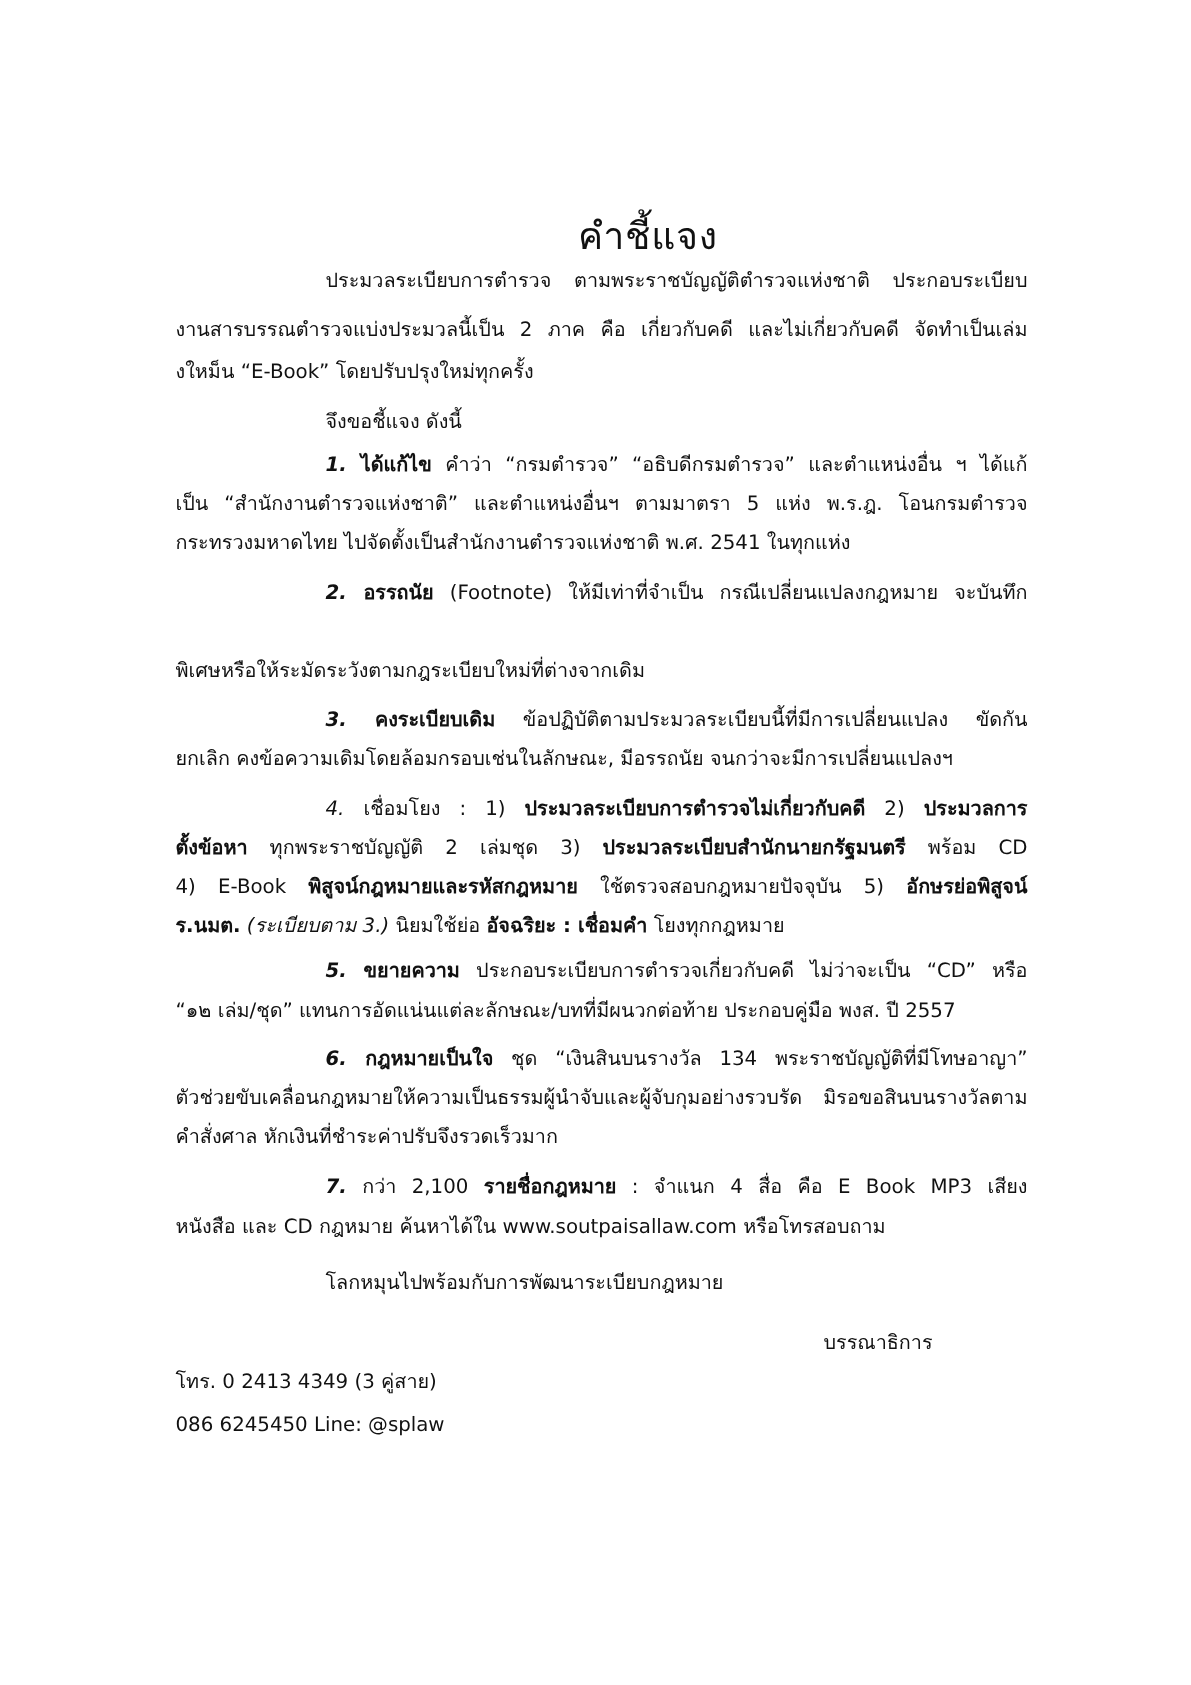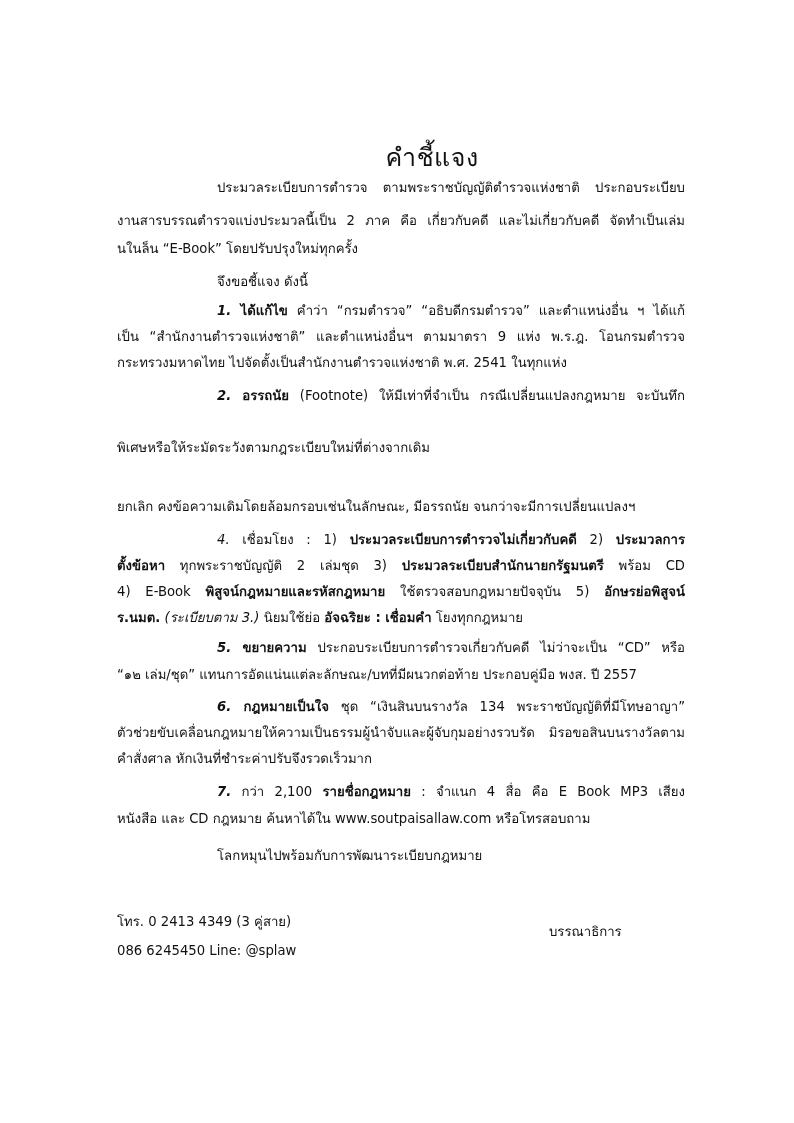--- a/index.html
+++ b/index.html
@@ -8,48 +8,52 @@
   .page { position: absolute; left: 0; top: 0; width: 794px; height: 1123px; }
   .title { position: absolute; top: 137px; left: 0; width: 794px; text-align: center;
            font-size: 25px; font-weight: normal; letter-spacing: 0.5px; padding-left: 35px; }
   .line { position: absolute; left: 117px; width: 568px; font-size: 13.2px;
           line-height: 22px; white-space: nowrap; text-align: justify; }
   .line.justify { text-align-last: justify; }
   .indent { left: 217px; width: 468px; }
   .sub-indent { left: 217px; }
   b { font-weight: bold; }
   i { font-style: italic; }
-  .signature { position: absolute; left: 549px; top: 885px; font-size: 13.2px; line-height: 22px; margin-top: 36px; }
+  .signature { position: absolute; left: 549px; top: 885px; font-size: 13.2px; line-height: 22px; }
 </style>
 </head>
 <body>
 
 <div class="page">
 
   <div class="title">คำชี้แจง</div>
 
   <div class="line indent justify" style="top:177px">ประมวลระเบียบการตำรวจ  ตามพระราชบัญญัติตำรวจแห่งชาติ  ประกอบระเบียบ</div>
   <div class="line justify" style="top:210px">งานสารบรรณตำรวจแบ่งประมวลนี้เป็น  2  ภาค  คือ  เกี่ยวกับคดี  และไม่เกี่ยวกับคดี   จัดทำเป็นเล่ม</div>
-  <div class="line" style="top:238px">นในล็น  “E-Book”  โดยปรับปรุงใหม่ทุกครั้ง</div>
+  <div class="line" style="top:238px">งใหม็น  “E-Book”  โดยปรับปรุงใหม่ทุกครั้ง</div>
 
   <div class="line sub-indent" style="top:271px; font-weight:normal">จึงขอชี้แจง  ดังนี้</div>
 
   <div class="line indent justify" style="top:300px">
     <b><i>1.</i> <span>ได้แก้ไข</span></b>
     <span>คำว่า  “กรมตำรวจ”  “อธิบดีกรมตำรวจ”  และตำแหน่งอื่น ฯ  ได้แก้</span>
   </div>
-  <div class="line justify" style="top:326px">เป็น  “สำนักงานตำรวจแห่งชาติ”  และตำแหน่งอื่นฯ  ตามมาตรา  9  แห่ง  พ.ร.ฎ.  โอนกรมตำรวจ</div>
+  <div class="line justify" style="top:326px">เป็น  “สำนักงานตำรวจแห่งชาติ”  และตำแหน่งอื่นฯ  ตามมาตรา  5  แห่ง  พ.ร.ฎ.  โอนกรมตำรวจ</div>
   <div class="line" style="top:352px">กระทรวงมหาดไทย  ไปจัดตั้งเป็นสำนักงานตำรวจแห่งชาติ  พ.ศ. 2541  ในทุกแห่ง</div>
 
   <div class="line indent justify" style="top:385px">
     <b><i>2.</i> <span>อรรถนัย</span></b>
     <span>(Footnote) ให้มีเท่าที่จำเป็น  กรณีเปลี่ยนแปลงกฎหมาย  จะบันทึก</span>
   </div>
   <div class="line" style="top:437px">พิเศษหรือให้ระมัดระวังตามกฎระเบียบใหม่ที่ต่างจากเดิม</div>
 
+  <div class="line indent justify" style="top:470px">
+    <b><i>3.</i> <span>คงระเบียบเดิม</span></b>
+    <span>ข้อปฏิบัติตามประมวลระเบียบนี้ที่มีการเปลี่ยนแปลง  ขัดกัน</span>
+  </div>
   <div class="line" style="top:496px">ยกเลิก  คงข้อความเดิมโดยล้อมกรอบเช่นในลักษณะ,   มีอรรถนัย  จนกว่าจะมีการเปลี่ยนแปลงฯ</div>
 
   <div class="line indent justify" style="top:529px">
     <i>4.</i>
     <span>เชื่อมโยง</span><span> : 1) </span><b>ประมวลระเบียบการตำรวจไม่เกี่ยวกับคดี</b><span>  2) </span><b>ประมวลการ</b>
   </div>
   <div class="line justify" style="top:555px">
     <b>ตั้งข้อหา</b><span>  ทุกพระราชบัญญัติ  2 เล่มชุด    3) </span><b>ประมวลระเบียบสำนักนายกรัฐมนตรี</b><span>  พร้อม  CD</span>
   </div>
   <div class="line justify" style="top:581px">

